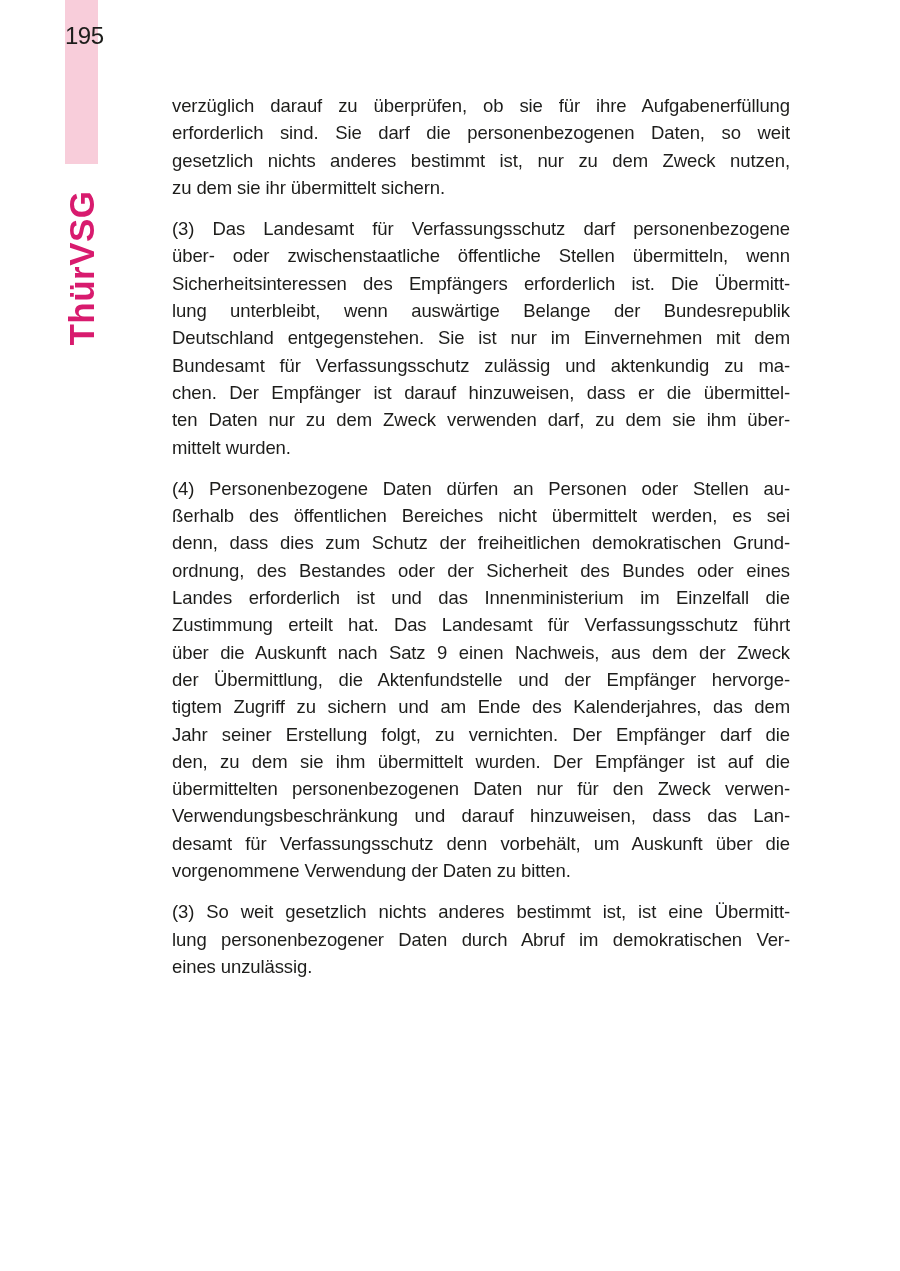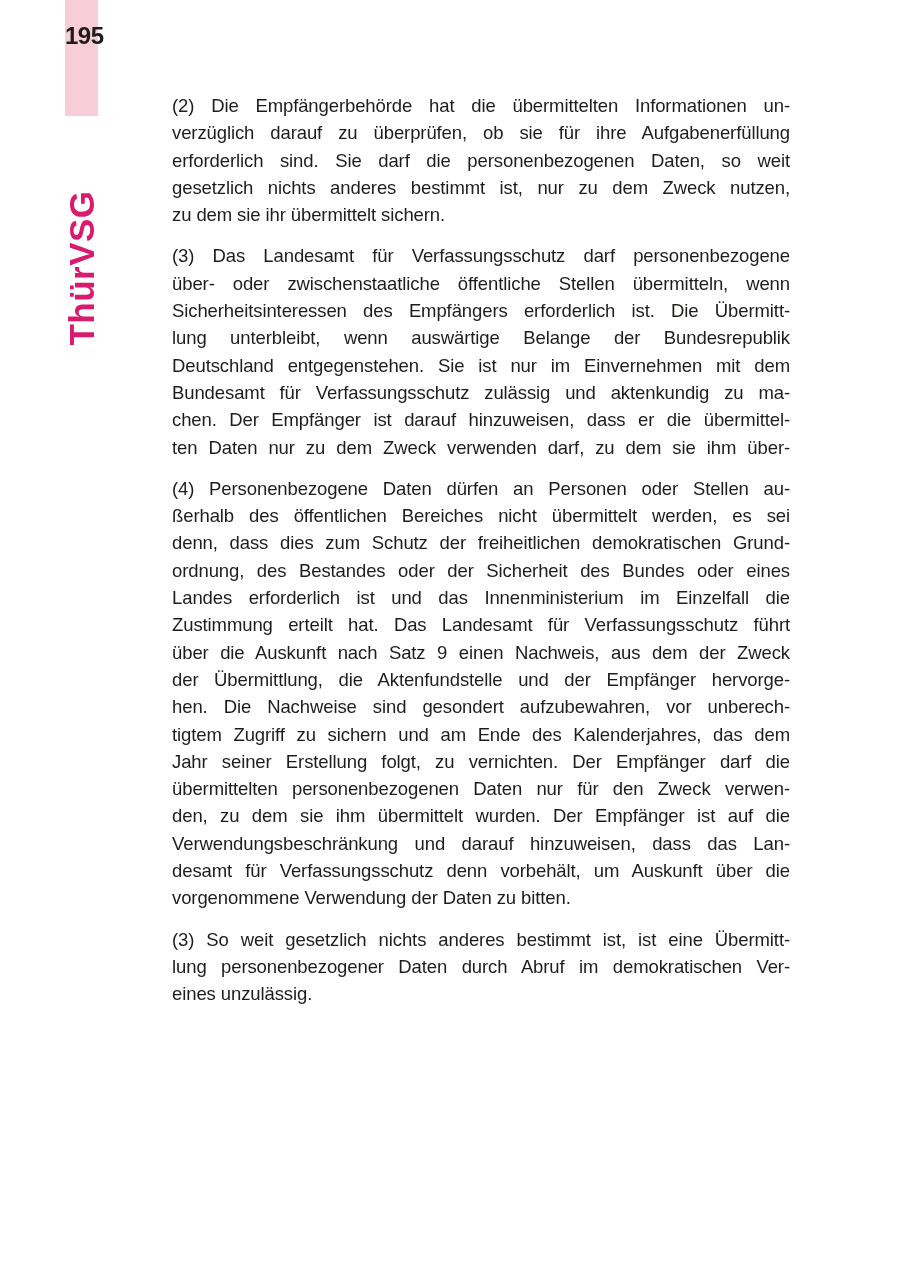--- a/index.html
+++ b/index.html
@@ -13,23 +13,22 @@
     width: 900px;
     height: 1271px;
     background: var(--bg, #ffffff);
     overflow: hidden;
   }
   .band {
     position: absolute;
     left: 65px;
     top: 0;
     width: 33px;
-    height: 116px;
+    height: 164px;
     background: var(--band, #f8cdda);
-    font-weight: bold;
   }
   .page-number {
     position: absolute;
     left: 0;
     top: 22px;
     width: 33px;
     text-align: center;
     font-size: 24px;
     letter-spacing: -0.5px;
     color: var(--text, #1d1d1b);
@@ -69,50 +68,49 @@
 </head>
 <body>
 
 <div class="page">
   <div class="band">
     <div class="page-number">195</div>
   </div>
   <div class="side-label">ThürVSG</div>
   <main class="text-block">
       <div class="paragraph">
-        <div class="line">(2) Die Empfängerbehörde hat die übermittelten Informationen un-</div>
         <div class="line">verzüglich darauf zu überprüfen, ob sie für ihre Aufgabenerfüllung</div>
         <div class="line">erforderlich sind. Sie darf die personenbezogenen Daten, so weit</div>
         <div class="line">gesetzlich nichts anderes bestimmt ist, nur zu dem Zweck nutzen,</div>
         <div class="line last">zu dem sie ihr übermittelt sichern.</div>
       </div>
       <div class="paragraph">
         <div class="line">(3) Das Landesamt für Verfassungsschutz darf personenbezogene</div>
         <div class="line">über- oder zwischenstaatliche öffentliche Stellen übermitteln, wenn</div>
         <div class="line">Sicherheitsinteressen des Empfängers erforderlich ist. Die Übermitt-</div>
         <div class="line">lung unterbleibt, wenn auswärtige Belange der Bundesrepublik</div>
         <div class="line">Deutschland entgegenstehen. Sie ist nur im Einvernehmen mit dem</div>
         <div class="line">Bundesamt für Verfassungsschutz zulässig und aktenkundig zu ma-</div>
         <div class="line">chen. Der Empfänger ist darauf hinzuweisen, dass er die übermittel-</div>
         <div class="line">ten Daten nur zu dem Zweck verwenden darf, zu dem sie ihm über-</div>
+        <div class="line last">mittelt wurden.</div>
       </div>
       <div class="paragraph">
         <div class="line">(4) Personenbezogene Daten dürfen an Personen oder Stellen au-</div>
         <div class="line">ßerhalb des öffentlichen Bereiches nicht übermittelt werden, es sei</div>
         <div class="line">denn, dass dies zum Schutz der freiheitlichen demokratischen Grund-</div>
         <div class="line">ordnung, des Bestandes oder der Sicherheit des Bundes oder eines</div>
         <div class="line">Landes erforderlich ist und das Innenministerium im Einzelfall die</div>
         <div class="line">Zustimmung erteilt hat. Das Landesamt für Verfassungsschutz führt</div>
         <div class="line">über die Auskunft nach Satz 9 einen Nachweis, aus dem der Zweck</div>
         <div class="line">der Übermittlung, die Aktenfundstelle und der Empfänger hervorge-</div>
-        <div class="line">hen. Die Nachweise sind gesondert aufzubewahren, vor unberech-</div>
         <div class="line">tigtem Zugriff zu sichern und am Ende des Kalenderjahres, das dem</div>
         <div class="line">Jahr seiner Erstellung folgt, zu vernichten. Der Empfänger darf die</div>
+        <div class="line">den, zu dem sie ihm übermittelt wurden. Der Empfänger ist auf die</div>
         <div class="line">übermittelten personenbezogenen Daten nur für den Zweck verwen-</div>
-        <div class="line">den, zu dem sie ihm übermittelt wurden. Der Empfänger ist auf die</div>
         <div class="line">Verwendungsbeschränkung und darauf hinzuweisen, dass das Lan-</div>
         <div class="line">desamt für Verfassungsschutz denn vorbehält, um Auskunft über die</div>
         <div class="line last">vorgenommene Verwendung der Daten zu bitten.</div>
       </div>
       <div class="paragraph">
         <div class="line">(3) So weit gesetzlich nichts anderes bestimmt ist, ist eine Übermitt-</div>
         <div class="line">lung personenbezogener Daten durch Abruf im demokratischen Ver-</div>
         <div class="line last">eines unzulässig.</div>
       </div>
     </main>

